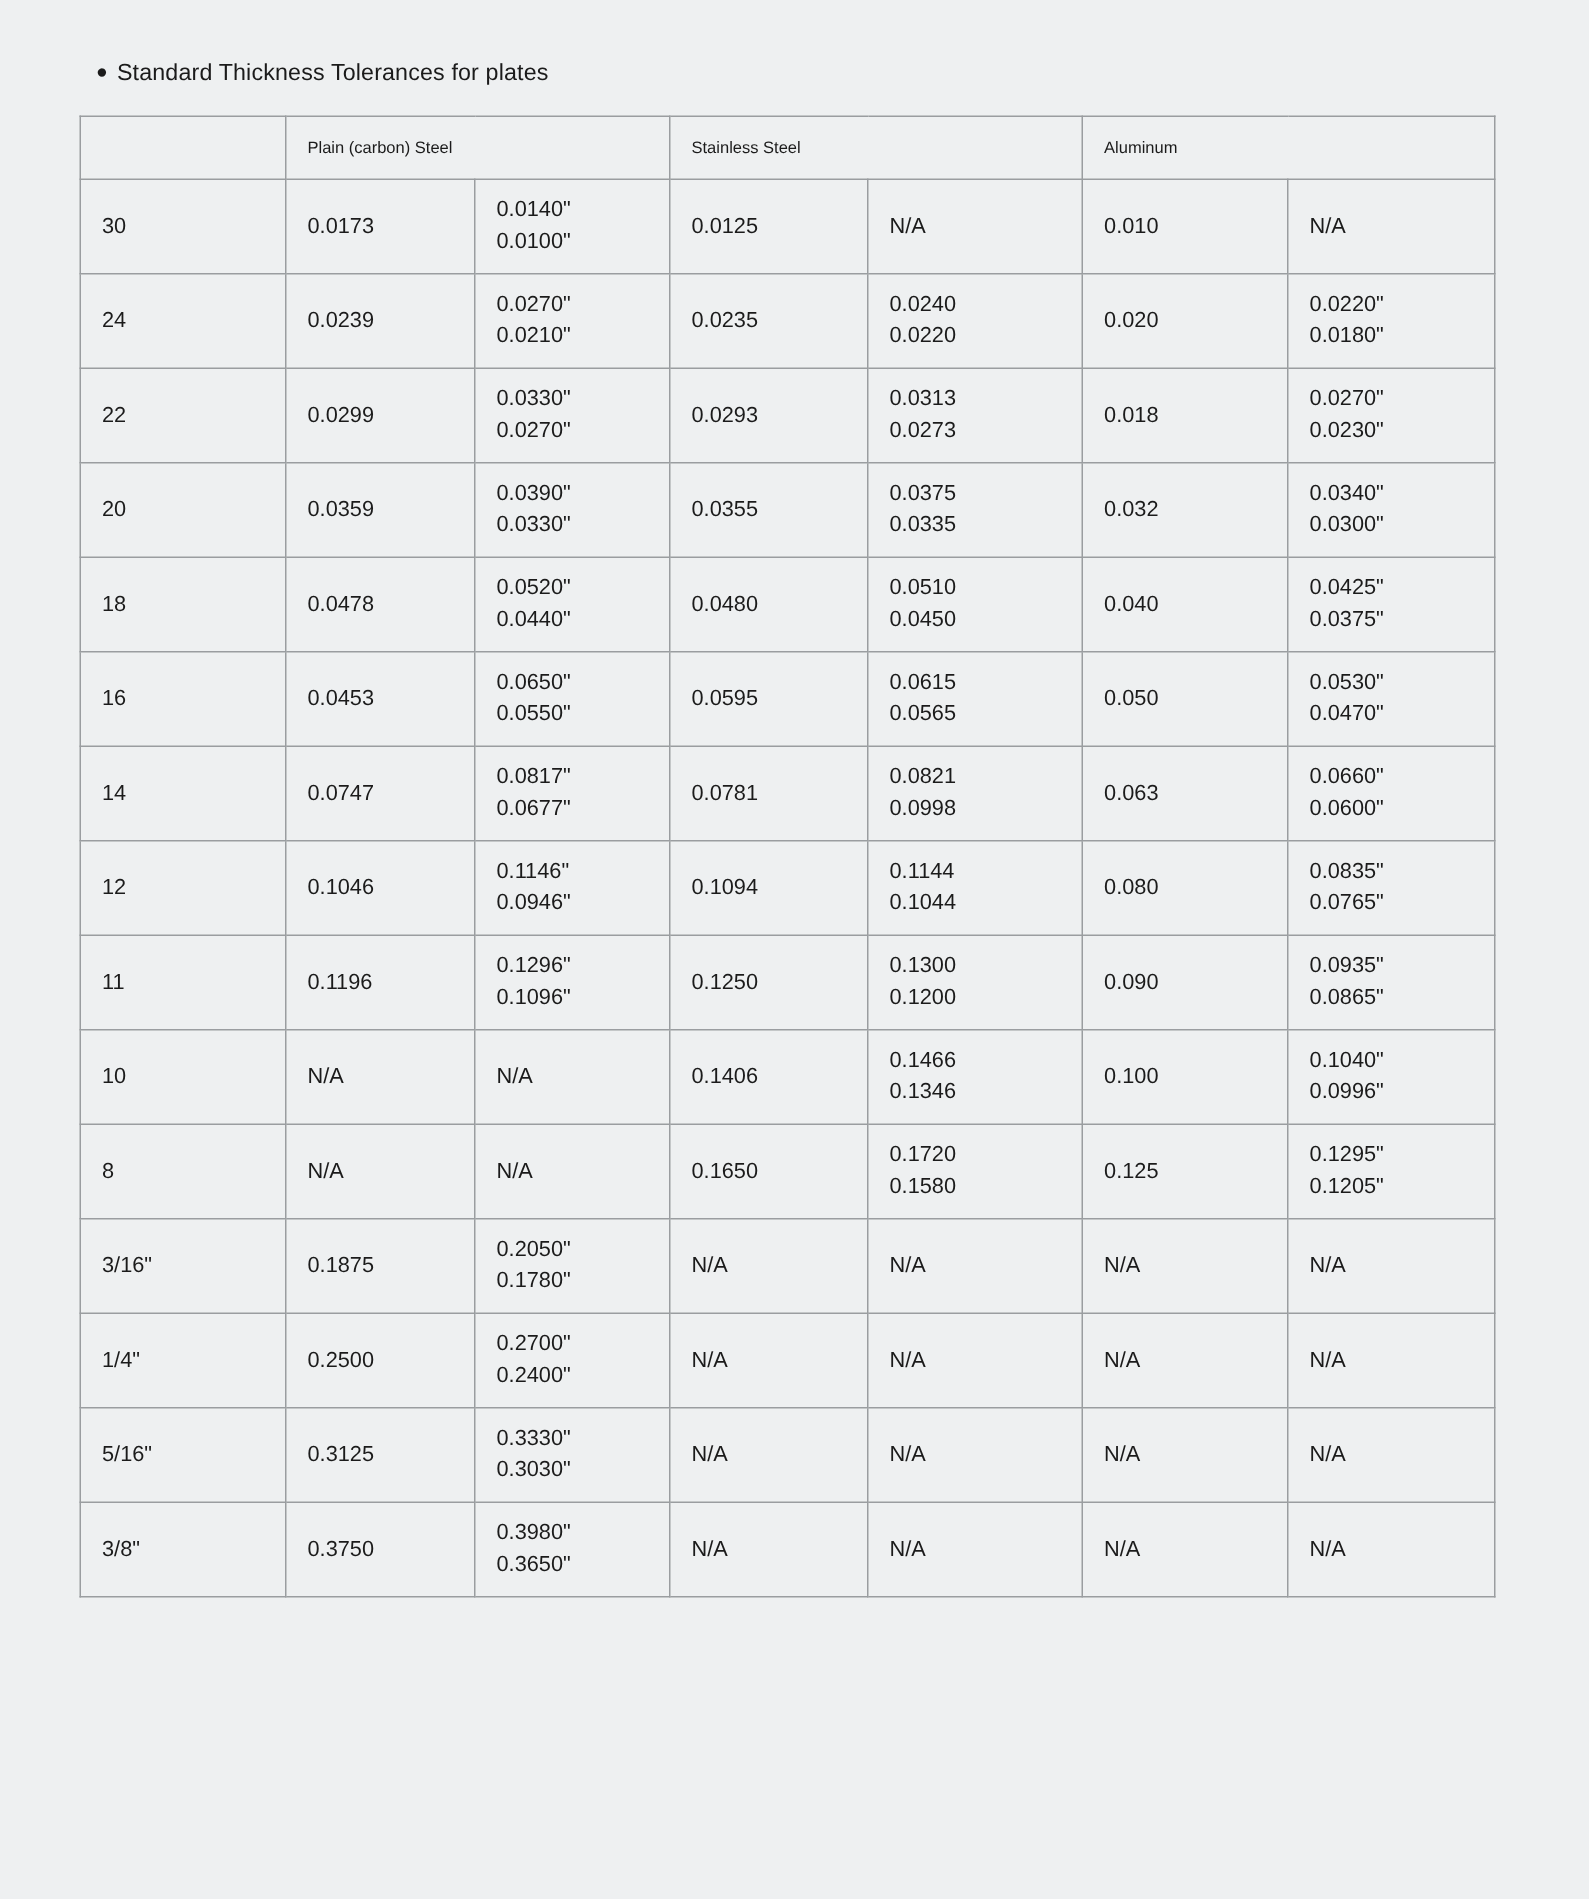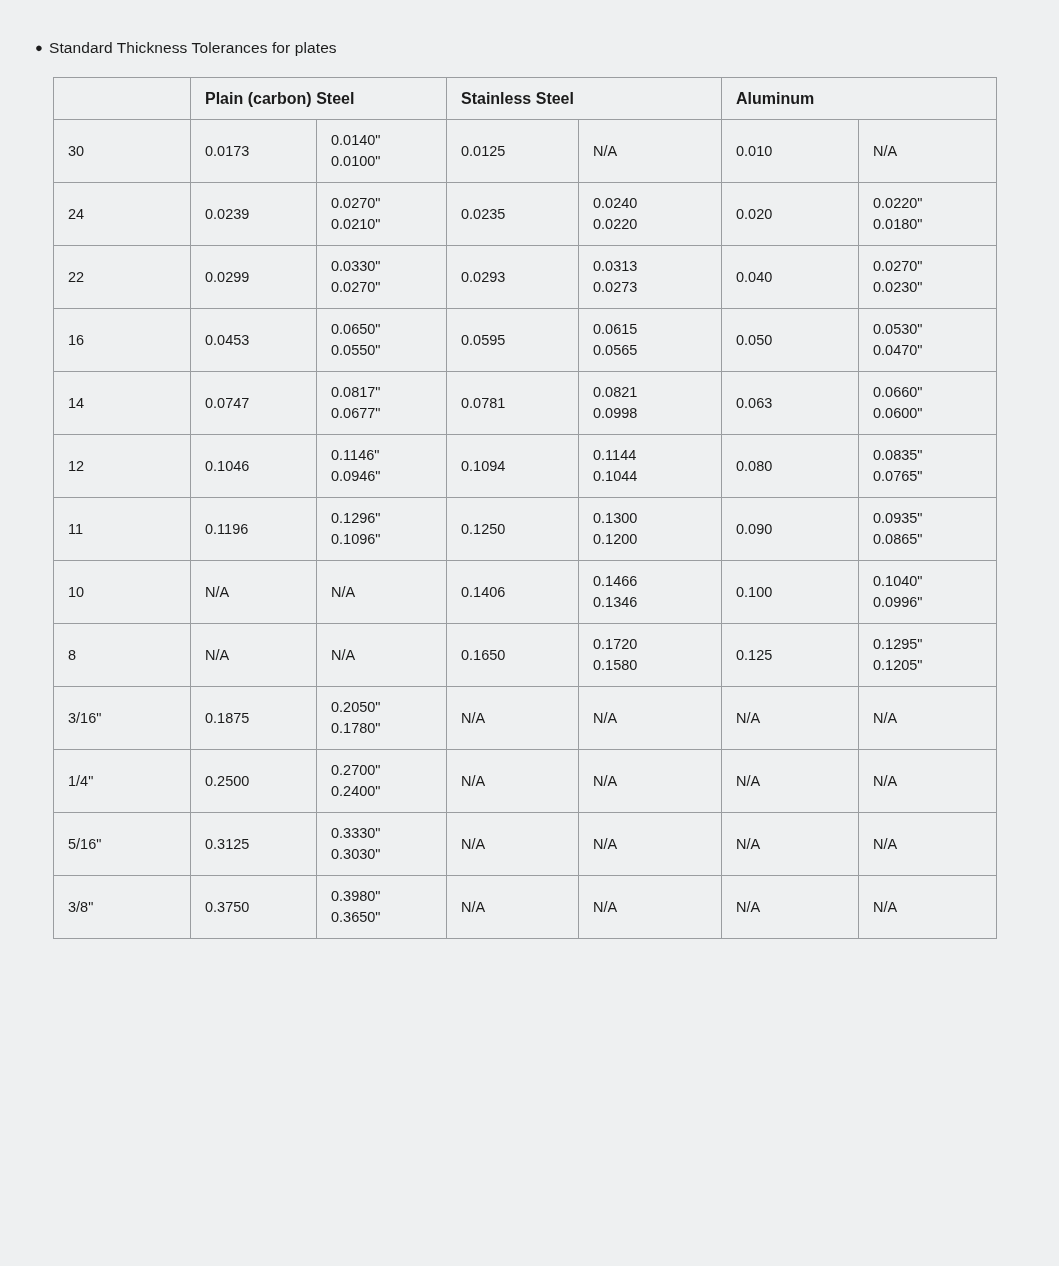--- a/index.html
+++ b/index.html
@@ -15,21 +15,21 @@
     overflow: hidden;
   }
   .page {
     position: relative;
     width: 1059px;
     height: 1266px;
     box-sizing: border-box;
   }
   .caption {
     position: absolute;
-    left: 35px;
+    left: 64px;
     top: 38px;
     font-size: 15.5px;
     line-height: 20px;
     color: #1b1b1b;
     letter-spacing: 0.1px;
     white-space: nowrap;
   }
   .caption .bullet {
     display: inline-block;
     font-size: 13px;
@@ -50,22 +50,22 @@
     padding: 0 14px;
     font-size: 14.5px;
     font-weight: normal;
     text-align: left;
     vertical-align: middle;
     color: #1b1b1b;
     background: #eef0f1;
     line-height: 20px;
   }
   table.tol th {
-    font-weight: bold;
-    font-size: 16px;
+    font-weight: normal;
+    font-size: 11px;
   }
   tr.grouprow th { height: 41px; }
   tr.subhead th  { height: 43px; }
   tr.datarow td  { height: 62px; }
   .stack {
     display: block;
     line-height: 21px;
     white-space: pre-line;
   }
   
@@ -167,25 +167,77 @@
 0.0270"</span>
           </td>
           <td>
             <span class="stack">0.0293</span>
           </td>
           <td>
             <span class="stack">0.0313
 0.0273</span>
           </td>
           <td>
-            <span class="stack">0.040</span>
+            <span class="stack">0.018</span>
           </td>
           <td>
             <span class="stack">0.0270"
 0.0230"</span>
+          </td>
+        </tr>
+        <tr class="datarow">
+          <td>
+            <span class="stack">20</span>
+          </td>
+          <td>
+            <span class="stack">0.0359</span>
+          </td>
+          <td>
+            <span class="stack">0.0390"
+0.0330"</span>
+          </td>
+          <td>
+            <span class="stack">0.0355</span>
+          </td>
+          <td>
+            <span class="stack">0.0375
+0.0335</span>
+          </td>
+          <td>
+            <span class="stack">0.032</span>
+          </td>
+          <td>
+            <span class="stack">0.0340"
+0.0300"</span>
+          </td>
+        </tr>
+        <tr class="datarow">
+          <td>
+            <span class="stack">18</span>
+          </td>
+          <td>
+            <span class="stack">0.0478</span>
+          </td>
+          <td>
+            <span class="stack">0.0520"
+0.0440"</span>
+          </td>
+          <td>
+            <span class="stack">0.0480</span>
+          </td>
+          <td>
+            <span class="stack">0.0510
+0.0450</span>
+          </td>
+          <td>
+            <span class="stack">0.040</span>
+          </td>
+          <td>
+            <span class="stack">0.0425"
+0.0375"</span>
           </td>
         </tr>
         <tr class="datarow">
           <td>
             <span class="stack">16</span>
           </td>
           <td>
             <span class="stack">0.0453</span>
           </td>
           <td>

